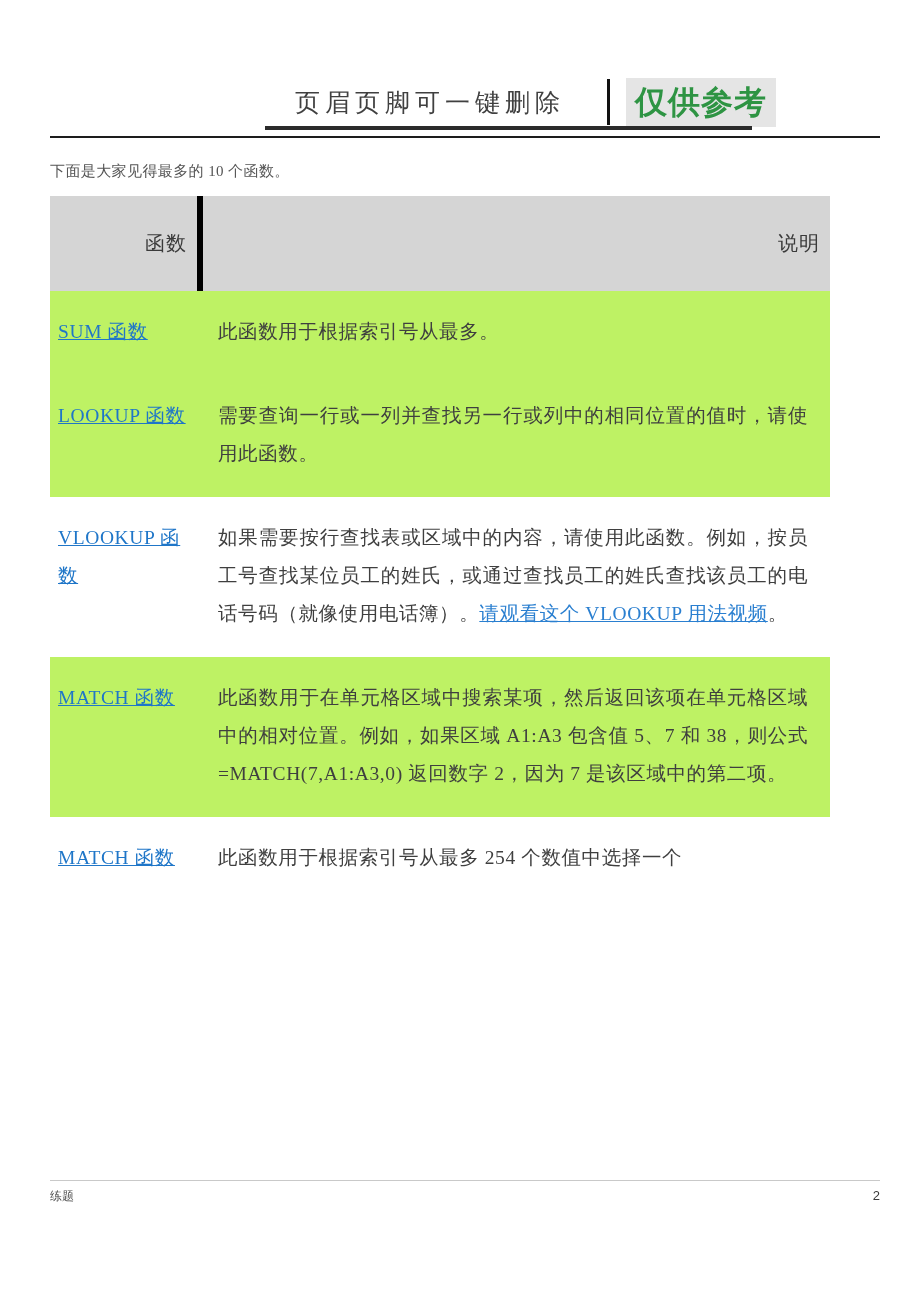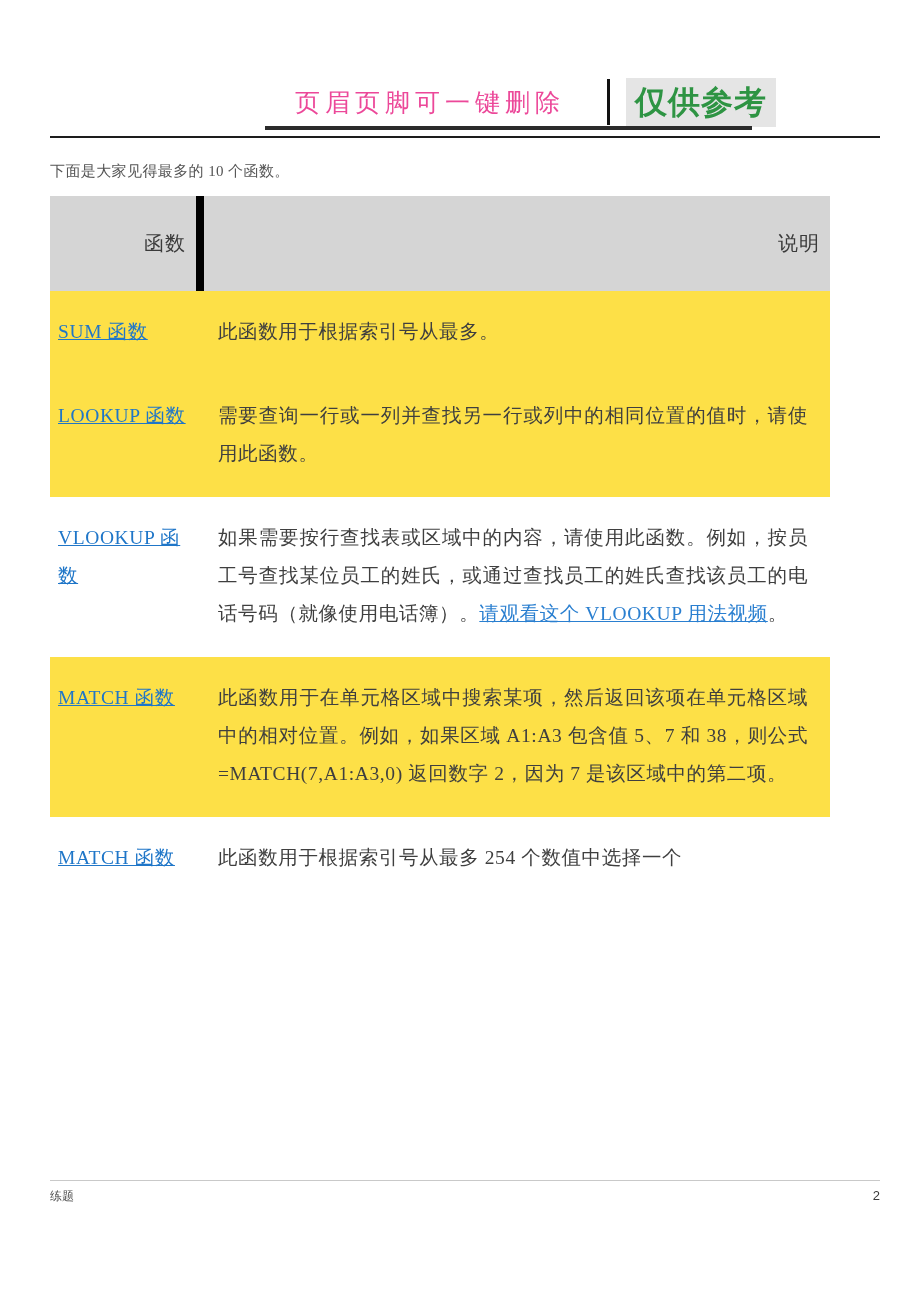--- a/index.html
+++ b/index.html
@@ -33,21 +33,21 @@
     display: flex;
     align-items: center;
   }
   .header-title {
     flex: 0 0 auto;
     width: 330px;
     text-align: center;
     font-family: "Liberation Serif", "DejaVu Serif", serif;
     font-size: 25px;
     letter-spacing: 5px;
-    color: #ec4899;
+    color: #404040;
     line-height: 1;
     white-space: nowrap;
   }
   .header-divider-bar {
     width: 3px;
     height: 46px;
     background: #111111;
     margin-left: 12px;
     margin-right: 16px;
     flex: 0 0 auto;
@@ -110,39 +110,39 @@
     background: #d5d5d5;
     text-align: right;
     vertical-align: middle;
     font-weight: normal;
     font-size: 20px;
     color: #3a3a3a;
     padding: 34px 10px 34px 8px;
     letter-spacing: 1px;
   }
   .fn-table th.th-desc {
-    border-left: 8px solid #000000;
+    border-left: 6px solid #000000;
     padding-left: 18px;
   }
 
   .fn-table td {
     vertical-align: top;
     font-size: 19.5px;
     line-height: 1.95;
     color: #3f3f3f;
     padding: 22px 10px 24px 8px;
     letter-spacing: 0.6px;
   }
   .fn-table td.td-desc {
     padding-left: 18px;
     padding-right: 22px;
     text-align: justify;
     text-justify: inter-ideograph;
   }
-  .fn-table tr.shaded td { background: #fde047; }
+  .fn-table tr.shaded td { background: #bef264; }
   .fn-table tr.plain  td { background: #ffffff; }
 
   .fn-link {
     color: #1f76c8;
     text-decoration: underline;
     cursor: pointer;
     word-break: break-all;
   }
   .inline-link {
     color: #2a7fd0;

